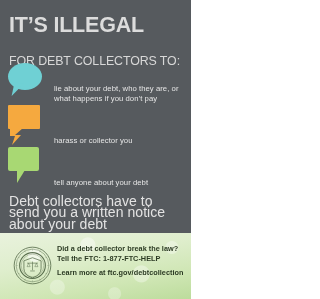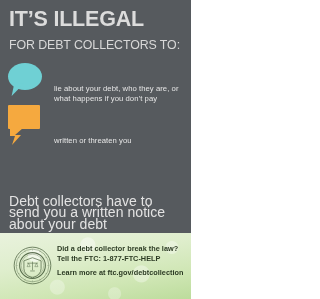--- a/index.html
+++ b/index.html
@@ -17,33 +17,33 @@
     overflow: hidden;
     background: #565a5e;
   }
 
   
   .header {
     position: absolute;
     left: 0;
     top: 0;
     width: 191px;
-    padding: 8px 8px 0 9px;
+    padding: 14px 8px 0 9px;
     box-sizing: border-box;
   }
   .title {
     font-size: 21.5px;
     line-height: 23px;
     font-weight: bold;
     color: #dcdcdc;
     letter-spacing: -0.2px;
     white-space: nowrap;
   }
   .subtitle {
-    margin-top: 7px;
+    margin-top: 17px;
     font-size: 12.4px;
     line-height: 14px;
     font-weight: normal;
     color: #d8d8d8;
     letter-spacing: -0.1px;
     white-space: nowrap;
   }
 
   
   .rows {
@@ -208,23 +208,29 @@
       <div class="row-text">lie about your debt, who they are, or what happens if you don’t pay</div>
     </div>
 
     <div class="row">
       <div class="bubble-cell">
         <div class="bubble-orange"></div>
         <svg class="bubble-orange-tail" viewBox="0 0 18 17">
           <polygon points="0,0 13,0 5,7 11,7 2,17 5,8 0,8" fill="#f5a93f"></polygon>
         </svg>
       </div>
-      <div class="row-text">written or threaten you</div>
-    </div>
-
+      <div class="row-text">harass or collector you</div>
+    </div>
+
+    <div class="row">
+      <div class="bubble-cell">
+        <div class="bubble-green"></div>
+      </div>
+      <div class="row-text">tell anyone about your debt</div>
+    </div>
 
   </div>
 
   <div class="closing">Debt collectors have to send you a written notice about your debt</div>
 
   <div class="footer">
 
     <svg class="seal" viewBox="0 0 100 100">
       <circle cx="50" cy="50" r="47" fill="none" stroke="#3f5534" stroke-width="2.2"></circle>
       <circle cx="50" cy="50" r="42" fill="none" stroke="#3f5534" stroke-width="1.2"></circle>

